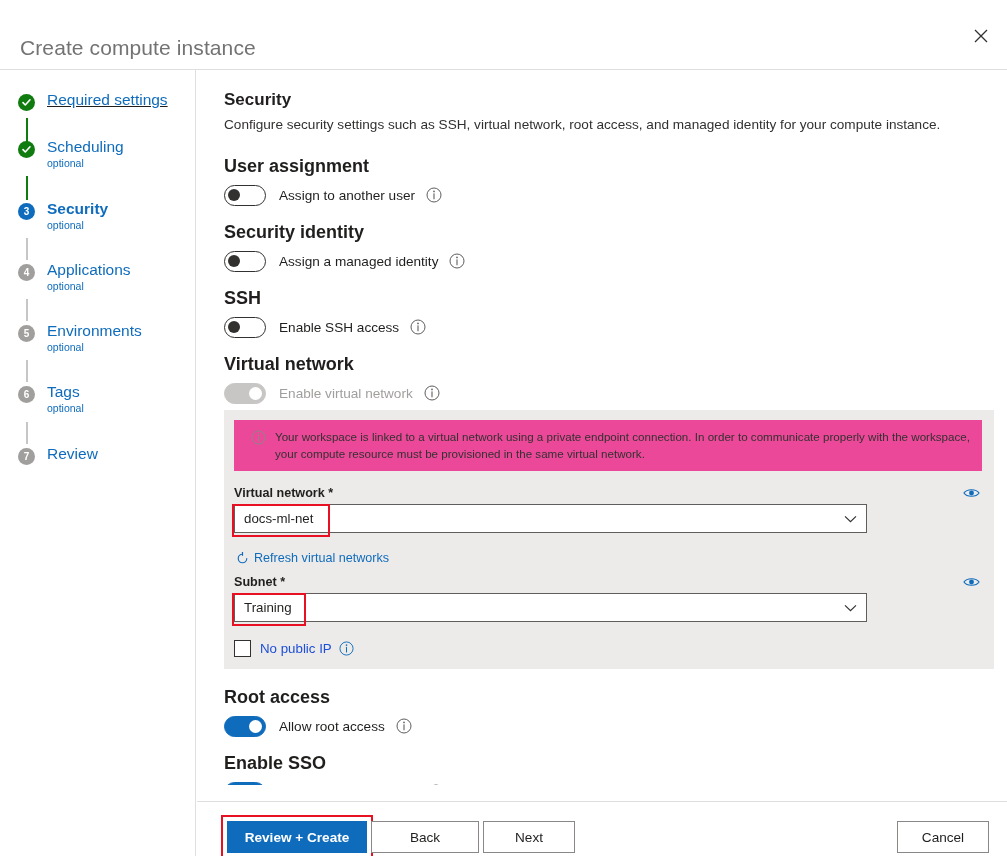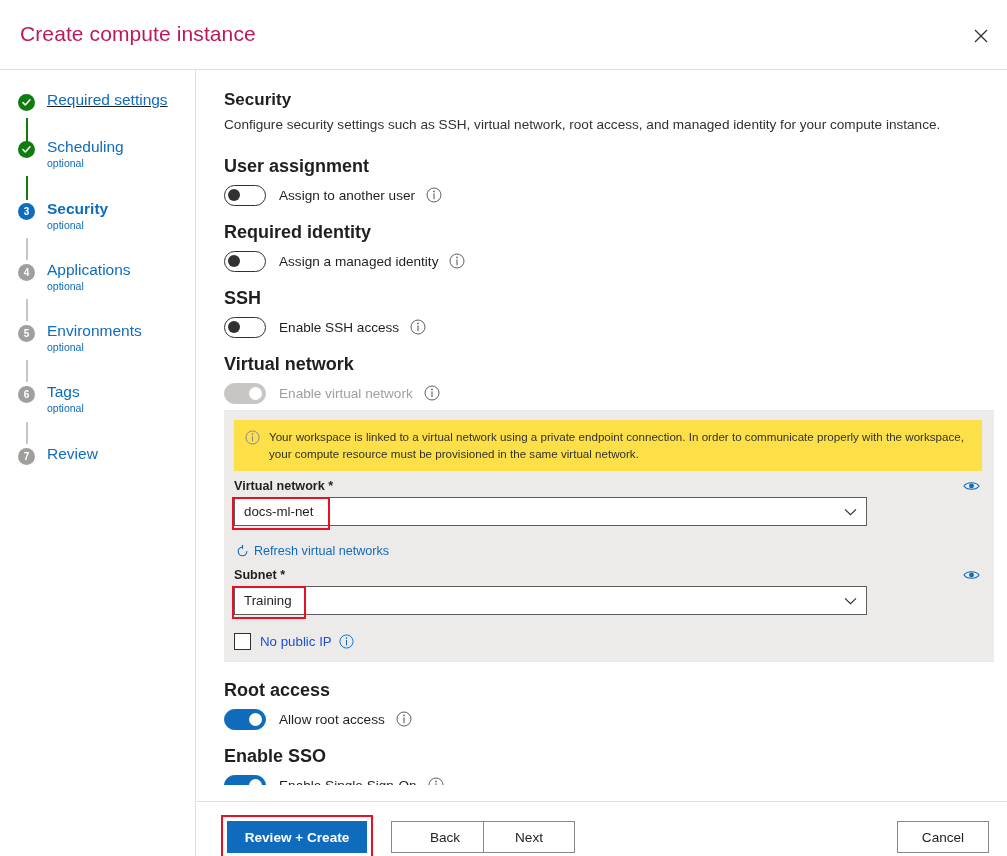--- a/index.html
+++ b/index.html
@@ -12,22 +12,22 @@
     overflow: hidden;
   }
   .dialog { position: relative; width: 1007px; height: 856px; background:#fff; }
 
   
   .titlebar {
     position: absolute; left:0; top:0; width:1007px; height:70px;
     border-bottom: 1px solid #e1dfdd;
   }
   .dialog-title {
-    position:absolute; left:20px; top:22px;
-    font-size:21px; font-weight:400; color:#be185d; letter-spacing:0.1px;
+    position:absolute; left:20px; top:36px;
+    font-size:21px; font-weight:400; color:#737373; letter-spacing:0.1px;
   }
   .close-btn {
     position:absolute; right:10px; top:20px;
     width:32px; height:32px; display:flex; align-items:center; justify-content:center;
     cursor:pointer; background:transparent; border:none;
   }
   .close-btn svg { display:block; }
 
   
   .wizard {
@@ -101,22 +101,22 @@
     width:16px; height:16px; margin-left:11px; cursor:pointer; flex:none;
   }
   .info-icon svg { display:block; }
 
   
   .vnet-panel {
     background:#edebe9; margin-top:6px; margin-bottom:18px;
     padding:10px 12px 12px 10px; width:770px; position:relative;
   }
   .banner {
-    background:#fde047; display:flex; align-items:flex-start;
-    padding:9px 12px 9px 11px; margin-bottom:8px;
+    background:#ec4899; display:flex; align-items:flex-start;
+    padding:9px 12px 9px 17px; margin-bottom:15px;
   }
   .banner .bi { flex:none; margin-top:1px; }
   .banner-text { font-size:11.6px; color:#323130; line-height:1.42; margin-left:9px; }
 
   .panel-field { position:relative; margin-bottom:18px; }
   .panel-label-row {
     display:flex; align-items:center; justify-content:space-between;
     margin-bottom:4px; padding-right:2px;
   }
   .panel-label { font-size:12.6px; font-weight:700; color:#201f1e; }
@@ -273,21 +273,21 @@
           <svg width="16" height="16" viewBox="0 0 16 16">
               <circle cx="8" cy="8" r="7" stroke="#605e5c" stroke-width="1" fill="none"></circle>
               <circle cx="8" cy="4.4" r="0.85" fill="#605e5c"></circle>
               <path d="M8 6.8 L8 11.8" stroke="#605e5c" stroke-width="1.1" stroke-linecap="round"></path>
             </svg>
         </span>
       </div>
     </div>
 
     <div class="field-group">
-      <span class="group-label">Required identity</span>
+      <span class="group-label">Security identity</span>
       <div class="toggle-row">
         <div class="toggle off">
             <div class="knob"></div>
           </div>
         <span class="toggle-label">Assign a managed identity</span>
         <span class="info-icon">
           <svg width="16" height="16" viewBox="0 0 16 16">
               <circle cx="8" cy="8" r="7" stroke="#605e5c" stroke-width="1" fill="none"></circle>
               <circle cx="8" cy="4.4" r="0.85" fill="#605e5c"></circle>
               <path d="M8 6.8 L8 11.8" stroke="#605e5c" stroke-width="1.1" stroke-linecap="round"></path>
@@ -438,18 +438,18 @@
             </svg>
         </span>
       </div>
     </div>
 
   </div>
 
   <div class="footer">
     <div class="btn btn-primary" style="left:30px; width:140px;">Review + Create</div>
     <div class="red-box" style="left:24px; top:13px; width:152px; height:44px;"></div>
-    <div class="btn btn-secondary" style="left:194px; width:108px;">Back</div>
+    <div class="btn btn-secondary" style="left:174px; width:108px;">Back</div>
     <div class="btn btn-secondary" style="left:286px; width:92px;">Next</div>
     <div class="btn btn-secondary" style="right:18px; width:92px;">Cancel</div>
   </div>
 
 </div>
 
 </body></html>

